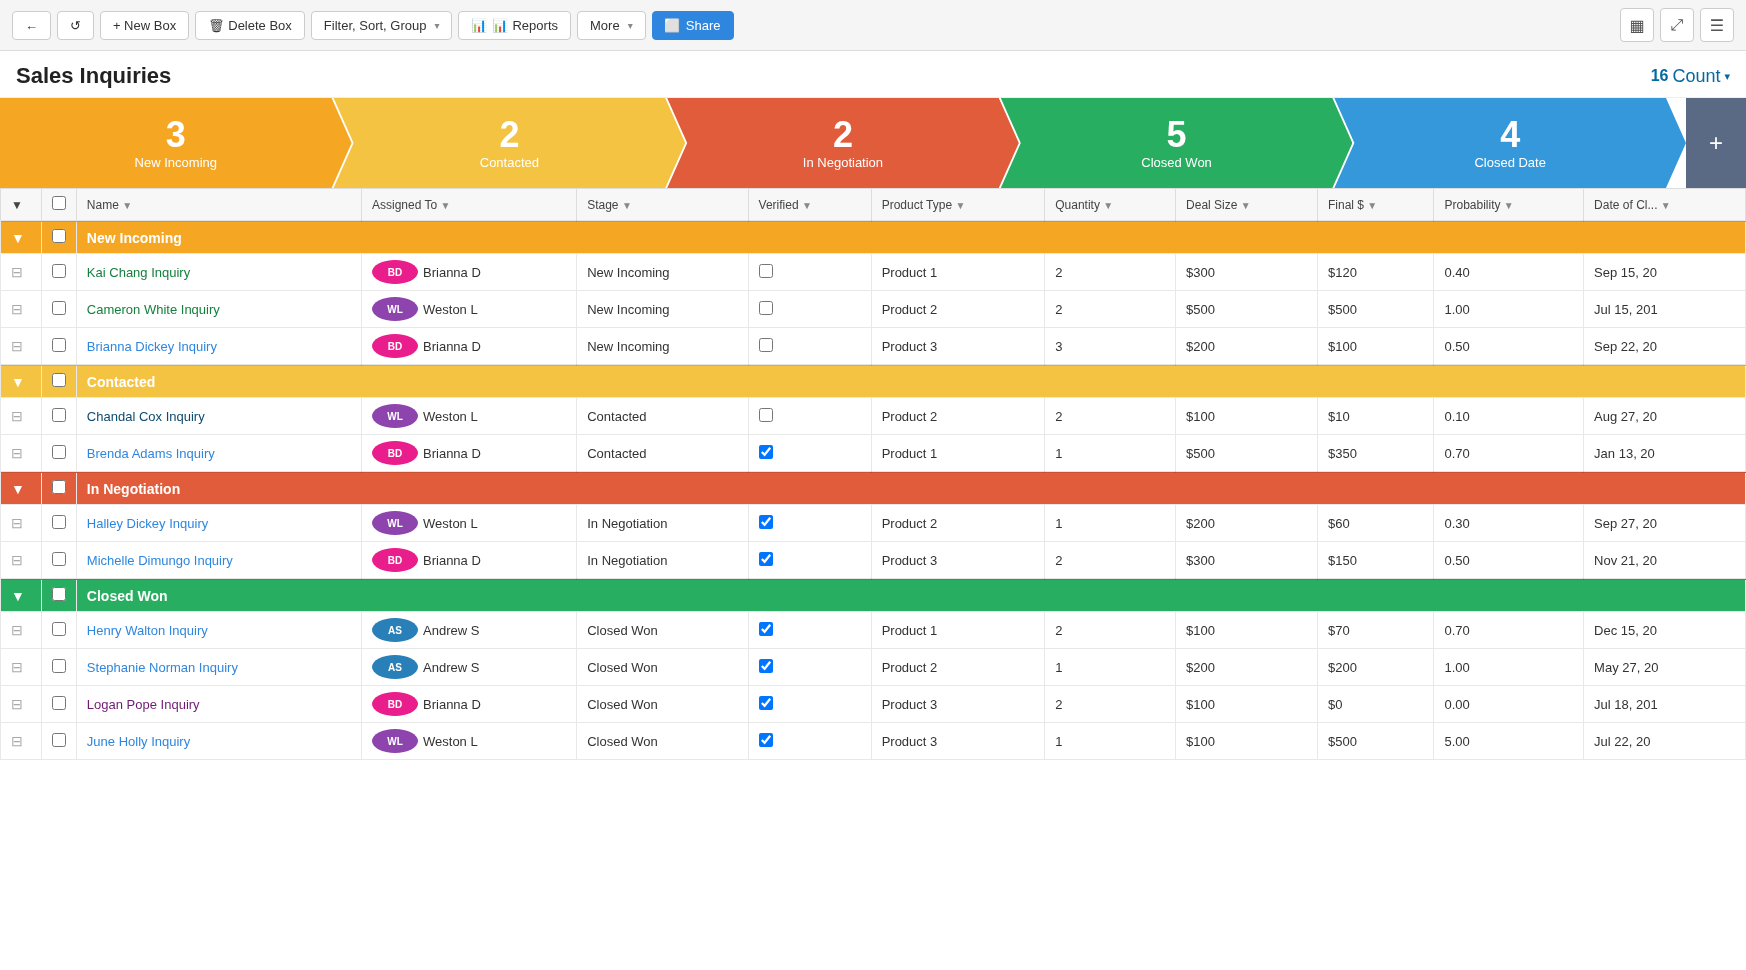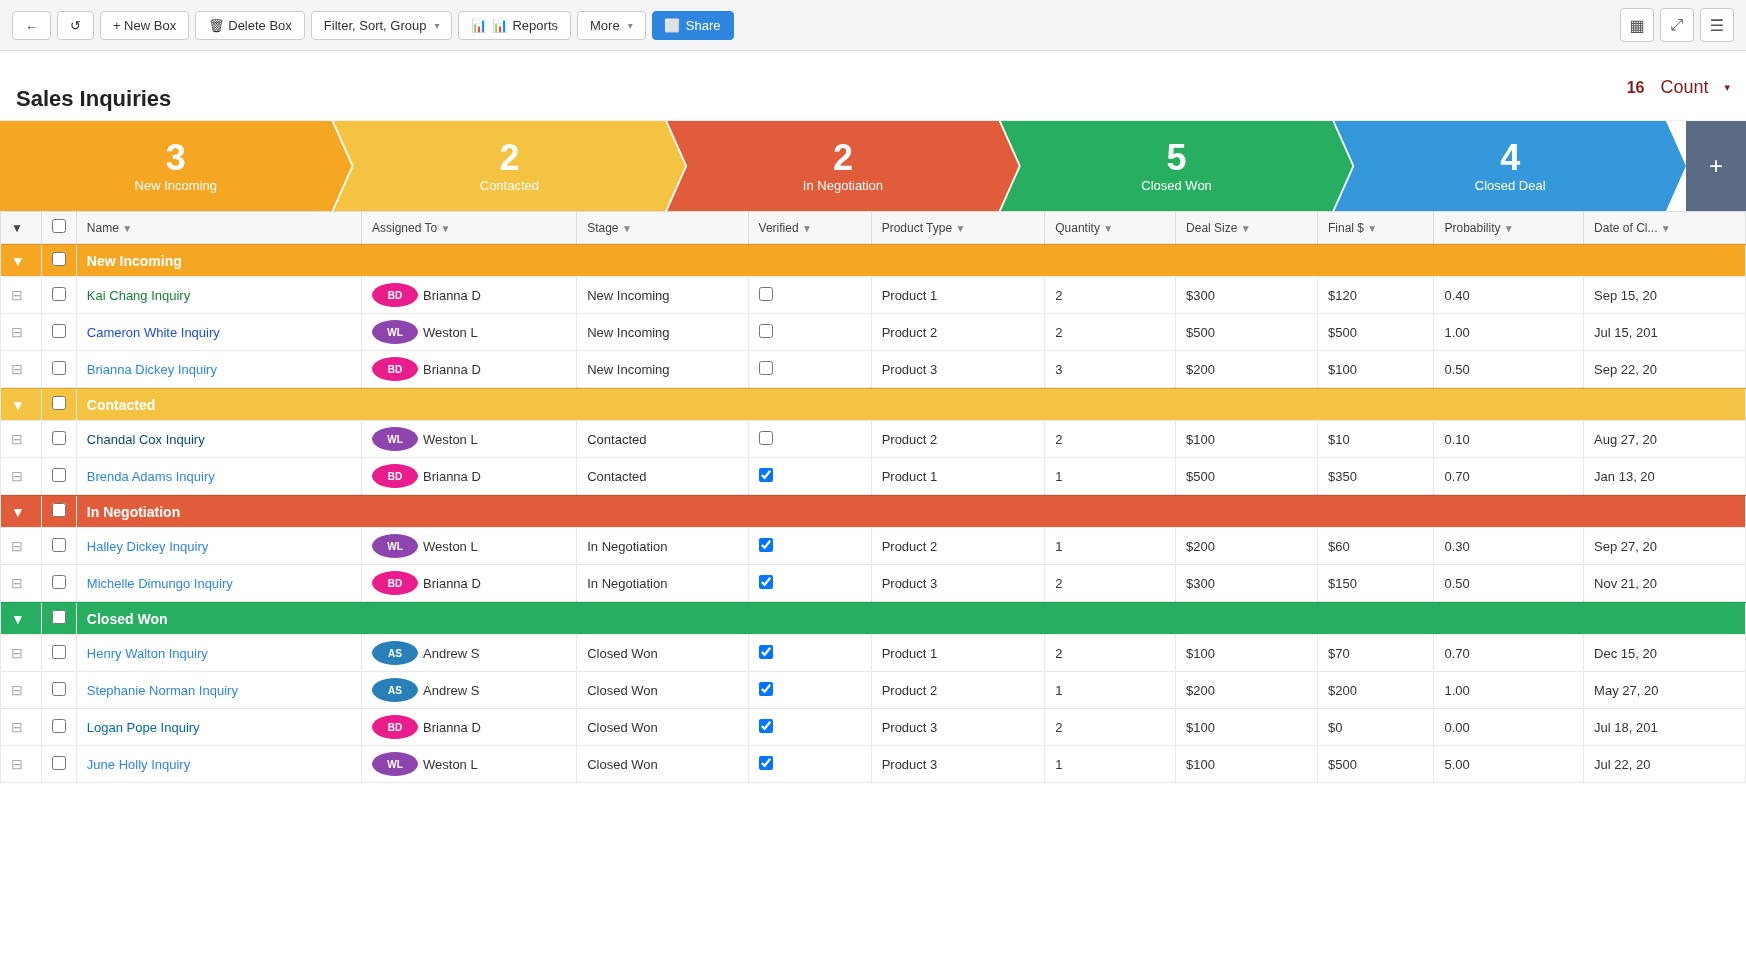--- a/index.html
+++ b/index.html
@@ -24,21 +24,21 @@
       width: 34px; height: 34px; border: 1px solid #ccc; border-radius: 4px;
       background: #fff; cursor: pointer; font-size: 16px; color: #555;
     }
 
     
     .page-header {
       display: flex; align-items: center; justify-content: space-between;
       padding: 12px 16px 8px 16px; border-bottom: 1px solid #eee;
     }
     .page-title { font-size: 22px; font-weight: 600; color: #222; }
-    .page-count { font-size: 14px; color: #7f1d1d; cursor: pointer; display: flex; align-items: center; gap: 16px; }
+    .page-count { font-size: 14px; color: #0369a1; cursor: pointer; display: flex; align-items: center; gap: 4px; }
 
     
     .pipeline {
       display: flex; height: 90px; overflow: hidden;
     }
     .pipeline-stage {
       display: flex; flex-direction: column; align-items: center; justify-content: center;
       flex: 1; position: relative; cursor: pointer;
       clip-path: polygon(0 0, calc(100% - 20px) 0, 100% 50%, calc(100% - 20px) 100%, 0 100%, 20px 50%);
       color: #fff; font-weight: bold;
@@ -139,21 +139,21 @@
   </div>
   <div class="toolbar-icon-btn">
     <span>⤢</span>
   </div>
   <div class="toolbar-icon-btn">
     <span>☰</span>
   </div>
 </div>
 
 <div class="page-header">
-  <div style="display:flex; align-items:flex-end; gap:12px;margin-top:23px;">
+  <div style="display:flex; align-items:flex-end; gap:12px;">
     <h1 class="page-title">Sales Inquiries</h1>
   </div>
   <div class="page-count">
     <span style="font-weight:700; font-size:16px;">16</span>
     <span style="font-size:18px;">Count</span>
     <span style="font-size:11px;">▾</span>
   </div>
 </div>
 
 <div class="pipeline" id="pipeline-bar">
@@ -168,21 +168,21 @@
     <div class="pipeline-stage" style="background: rgb(224, 92, 58); margin-left: -18px; z-index: 3;">
     <span class="stage-count">2</span>
     <span class="stage-name">In Negotiation</span>
   </div>
     <div class="pipeline-stage" style="background: rgb(39, 174, 96); margin-left: -18px; z-index: 2;">
     <span class="stage-count">5</span>
     <span class="stage-name">Closed Won</span>
   </div>
     <div class="pipeline-stage" style="background: rgb(52, 152, 219); margin-left: -18px; z-index: 1;">
     <span class="stage-count">4</span>
-    <span class="stage-name">Closed Deal</span>
+    <span class="stage-name">Closed Date</span>
   </div>
     <div class="pipeline-add">+</div>
   </div>
 
 <div class="table-wrapper">
   <table class="data-table">
     <thead>
       <tr id="header-row">
           <th style="width: 32px;"><span>▼</span></th>
           <th style="width: 28px;"><input type="checkbox" class="cb" style=""></th>
@@ -219,21 +219,21 @@
           <td>Product 1</td>
           <td>2</td>
           <td>$300</td>
           <td>$120</td>
           <td>0.40</td>
           <td>Sep 15, 20</td>
         </tr>
         <tr>
           <td><span class="row-handle">⊟</span></td>
           <td><input type="checkbox" class="cb" style=""></td>
-          <td style="cursor: pointer; color: #1d4ed8;">Cameron White Inquiry</td>
+          <td style="cursor: pointer; color: #15803d;">Cameron White Inquiry</td>
           <td>
             <div class="assigned-cell">
               <span class="avatar" style="background:#8e44ad;">WL</span>
               <span>Weston L</span>
             </div>
           </td>
           <td>New Incoming</td>
           <td><input type="checkbox" class="cb" style=""></td>
           <td>Product 2</td>
           <td>2</td>
@@ -386,21 +386,21 @@
           <td>Product 2</td>
           <td>1</td>
           <td>$200</td>
           <td>$200</td>
           <td>1.00</td>
           <td>May 27, 20</td>
         </tr>
         <tr>
           <td><span class="row-handle">⊟</span></td>
           <td><input type="checkbox" class="cb" style=""></td>
-          <td style="cursor: pointer; color: #0369a1;">Logan Pope Inquiry</td>
+          <td style="cursor: pointer; color: #701a75;">Logan Pope Inquiry</td>
           <td>
             <div class="assigned-cell">
               <span class="avatar" style="background:#e91e8c;">BD</span>
               <span>Brianna D</span>
             </div>
           </td>
           <td>Closed Won</td>
           <td><input type="checkbox" checked="" class="cb" style=""></td>
           <td>Product 3</td>
           <td>2</td>

